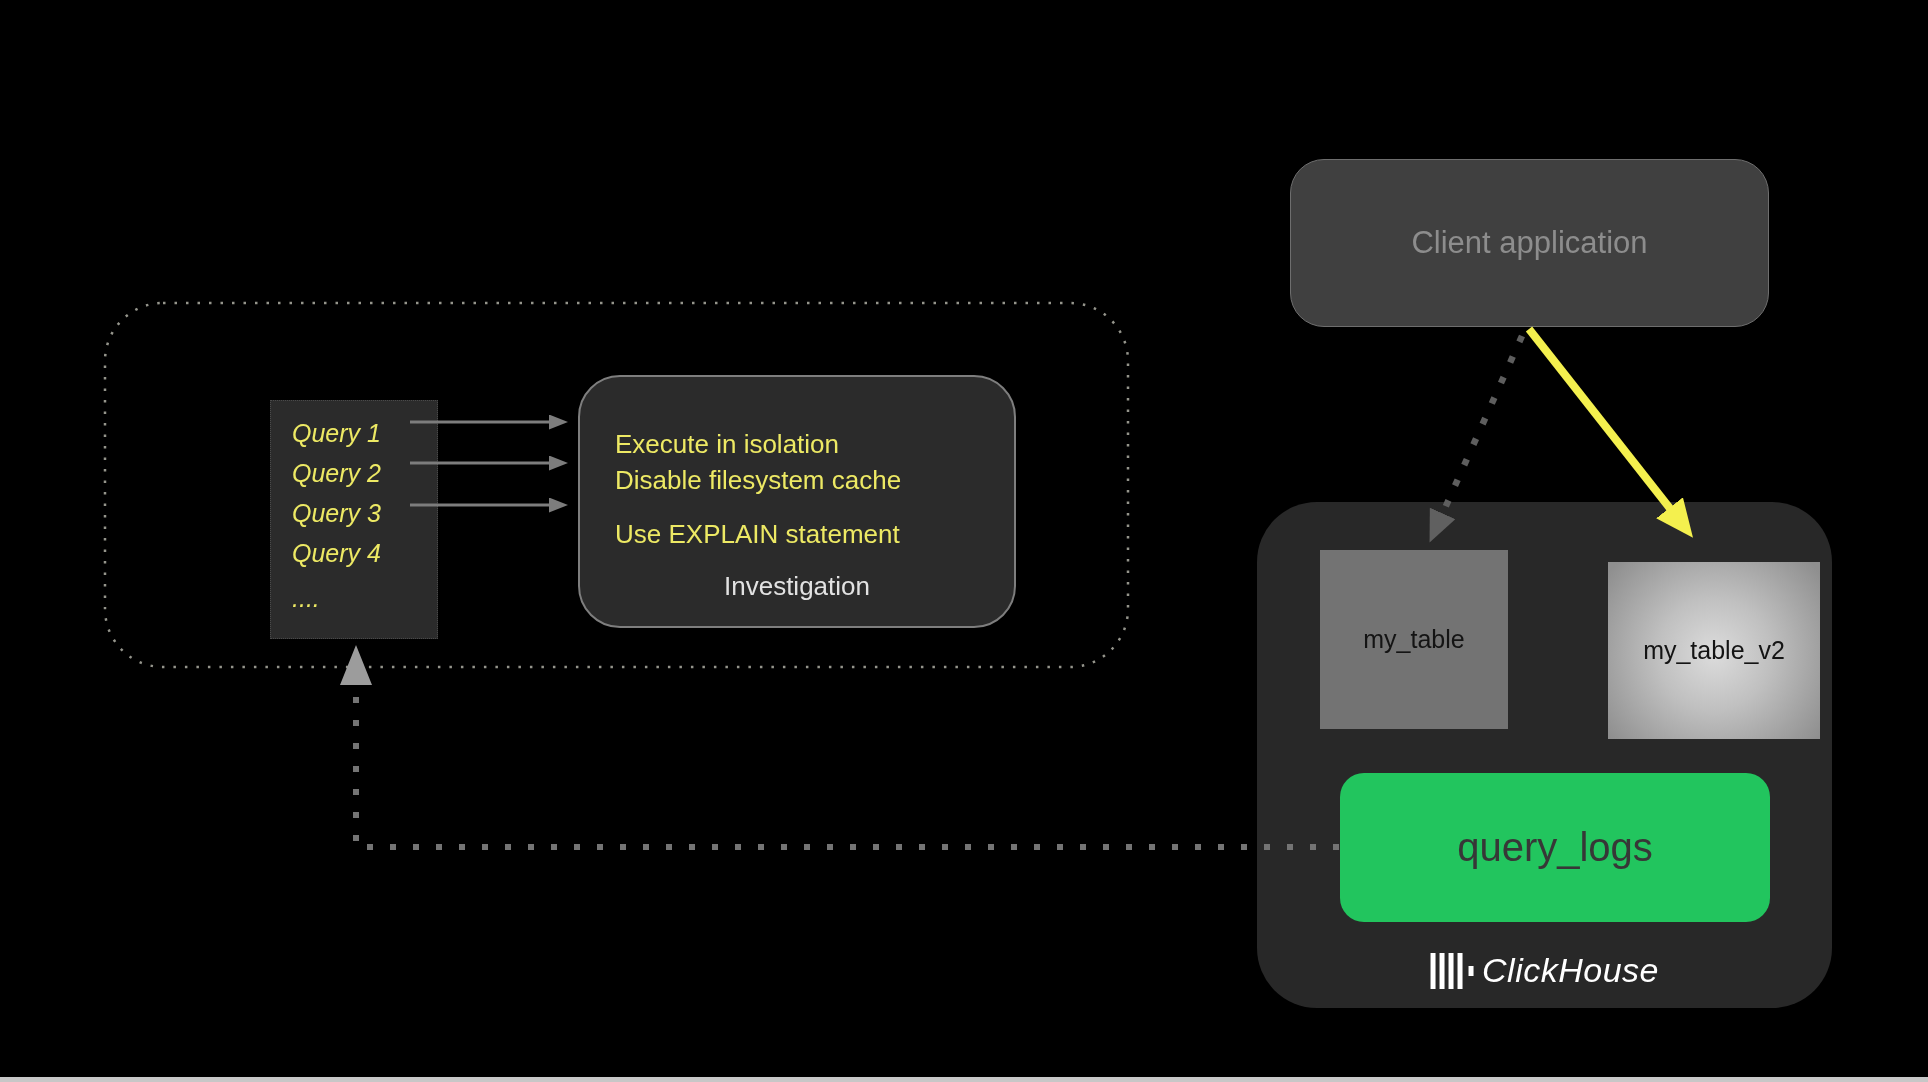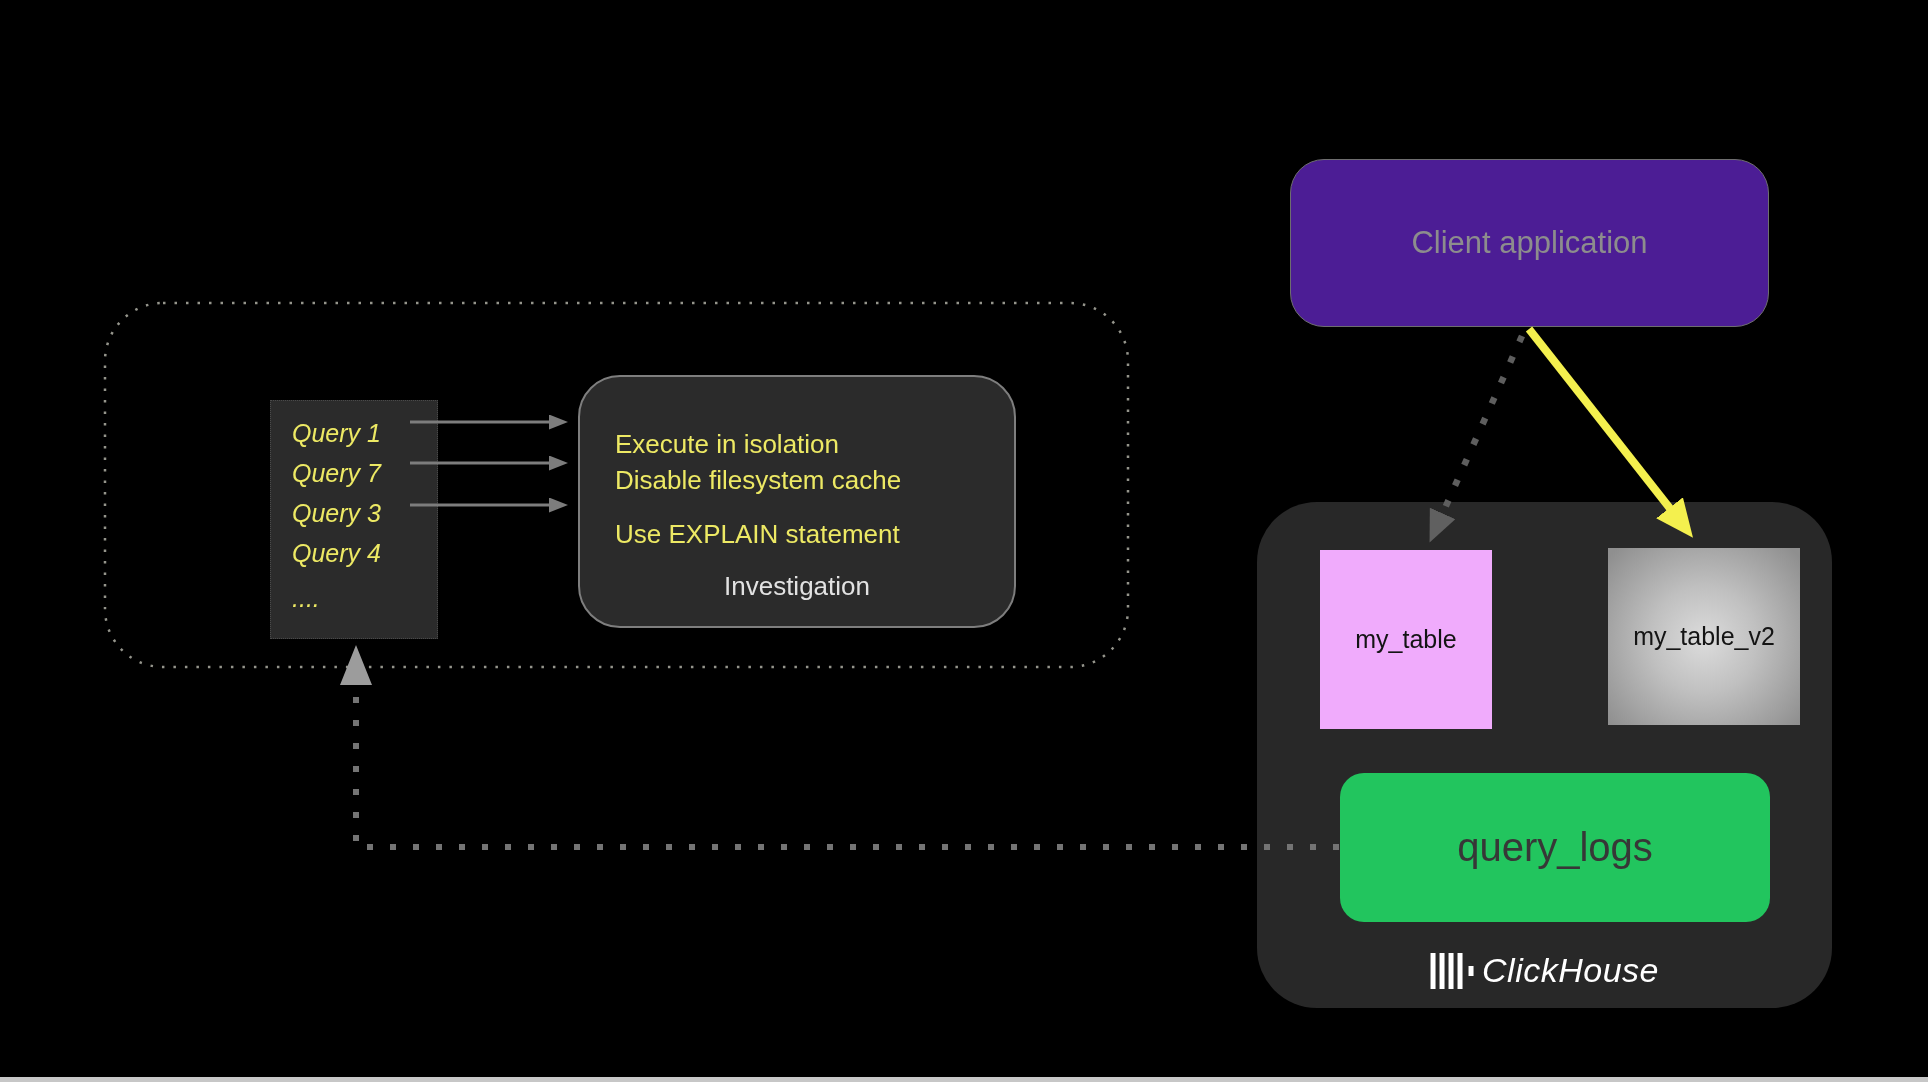--- a/index.html
+++ b/index.html
@@ -15,31 +15,31 @@
   .query-item{position:absolute;left:21px;font-size:25px;line-height:30px;
               color:#EDE964;white-space:nowrap;}
 
   .inv-box{left:578px;top:375px;width:438px;height:253px;background:#2b2b2b;
            border:2px solid #7e7e7e;border-radius:42px;}
   .inv-line{position:absolute;left:35px;font-size:26px;line-height:30px;
             color:#EDE964;white-space:nowrap;}
   .inv-label{position:absolute;left:0;width:100%;text-align:center;
              font-size:26px;line-height:30px;color:#e2e2e2;}
 
-  .client-box{left:1290px;top:159px;width:479px;height:168px;background:#4c1d95;
+  .client-box{left:1290px;top:159px;width:479px;height:168px;background:#404040;
               border:1px solid #6e6e6e;border-radius:34px;
               display:flex;align-items:center;justify-content:center;}
   .client-label{font-size:31px;color:#8d8d8d;}
 
   .ch-container{left:1257px;top:502px;width:575px;height:506px;
                 background:#282828;border-radius:60px;}
   .table-sq{position:absolute;display:flex;align-items:center;justify-content:center;
             font-size:25px;color:#141414;}
-  .my-table{left:63px;top:48px;width:172px;height:179px;background:#f0abfc;}
-  .my-table-v2{left:351px;top:46px;width:192px;height:177px;
+  .my-table{left:63px;top:48px;width:188px;height:179px;background:#737373;}
+  .my-table-v2{left:351px;top:60px;width:212px;height:177px;
                background:radial-gradient(circle at 50% 52%,#dcdcdc 0%,#c0c0c0 40%,#8f8f8f 95%);}
   .query-logs{position:absolute;left:83px;top:271px;width:430px;height:149px;
               background:#22c55e;border-radius:24px;
               display:flex;align-items:center;justify-content:center;
               font-size:40px;color:#373737;}
   .ch-logo{position:absolute;left:50%;top:449px;transform:translateX(-50%);
            display:flex;align-items:center;gap:9px;font-style:italic;}
   .ch-bars{display:flex;align-items:center;gap:4px;height:36px;}
   .ch-bar{width:5px;height:36px;background:#fff;}
   .ch-dot{width:5px;height:10px;background:#fff;margin-left:2px;}
@@ -51,21 +51,21 @@
   svg.overlay{position:absolute;left:0;top:0;width:1928px;height:1082px;
               pointer-events:none;z-index:5;}
 </style>
 </head>
 <body>
 
 <div class="stage">
 
   <div class="box query-box">
     <span class="query-item" style="top:17px">Query 1</span>
-    <span class="query-item" style="top:57px">Query 7</span>
+    <span class="query-item" style="top:57px">Query 2</span>
     <span class="query-item" style="top:97px">Query 3</span>
     <span class="query-item" style="top:137px">Query 4</span>
     <span class="query-item" style="top:182px">....</span>
   </div>
 
   <div class="box inv-box">
     <span class="inv-line" style="top:52px">Execute in isolation</span>
     <span class="inv-line" style="top:142px">Use EXPLAIN statement</span>
     <span class="inv-line" style="top:88px">Disable filesystem cache</span>
     <span class="inv-label" style="top:194px">Investigation</span>

